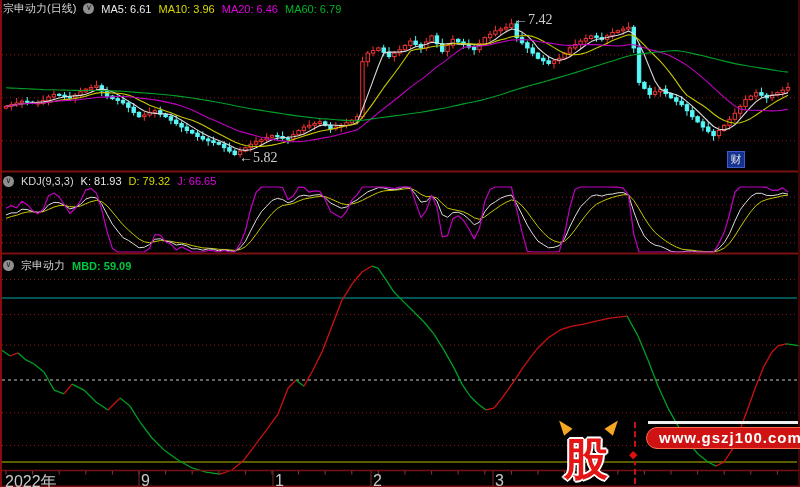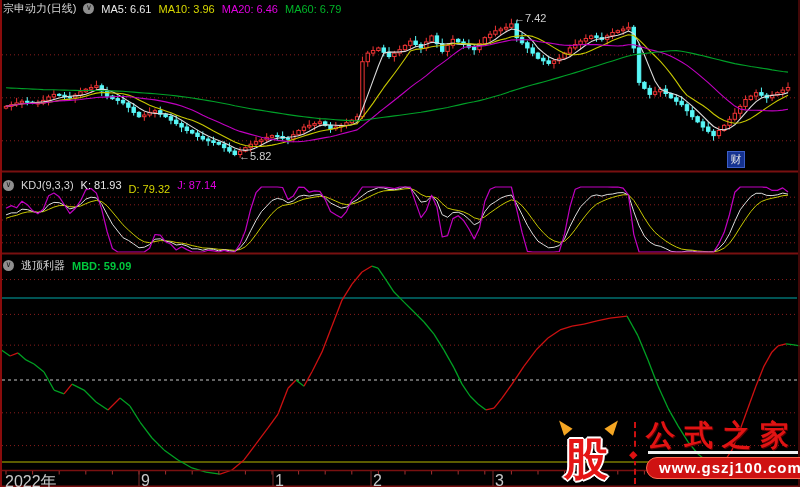--- a/index.html
+++ b/index.html
@@ -3,25 +3,25 @@
 <meta charset="utf-8">
 <style>
   html,body{margin:0;padding:0;background:#000;}
   #app{position:relative;width:800px;height:487px;background:#000;overflow:hidden;
        font-family:"Liberation Sans",sans-serif;}
   #chart{position:absolute;left:0;top:0;}
   .hdr{position:absolute;display:flex;align-items:center;gap:7px;font-size:11px;
        white-space:nowrap;z-index:5;}
   .t-white{color:#d6d6d6;}
   .ma5{color:#e8e8e8;} .ma10{color:#d8d800;} .ma20{color:#e000e0;} .ma60{color:#00b428;}
-  .kv-k{color:#e8e8e8;} .kv-d{color:#d8d800;margin-top:8px;} .kv-j{color:#e000e0;}
+  .kv-k{color:#e8e8e8;} .kv-d{color:#d8d800;} .kv-j{color:#e000e0;}
   .mbd{color:#00c83c;font-weight:bold;}
   .collapse-icon{width:11px;height:11px;border-radius:50%;background:#8f8f8f;color:#202020;
        font-size:8px;line-height:10px;text-align:center;display:inline-block;flex:0 0 auto;}
-  .price-label{position:absolute;font-size:11px;color:#cfcfcf;z-index:4;}
+  .price-label{position:absolute;font-size:14px;color:#cfcfcf;z-index:4;font-family:Liberation Serif, serif;}
   #badge-cai{position:absolute;left:727px;top:151px;width:16px;height:15px;background:#15328f;
        border:1px solid #3c5ec8;color:#e6e6e6;font-size:11px;line-height:14px;text-align:center;z-index:5;}
   .axis-label{position:absolute;top:472px;font-size:16px;color:#c8c8c8;z-index:5;}
   
   #watermark{position:absolute;left:556px;top:420px;display:flex;align-items:flex-start;z-index:9;}
   .wm-logo{position:relative;width:74px;height:66px;flex:0 0 auto;}
   .wm-gu{position:absolute;left:8px;top:10px;font-size:44px;font-weight:bold;color:#e51515;
       font-family:"DejaVu Sans",sans-serif;
       text-shadow:-2px 0 #fff,2px 0 #fff,0 -2px #fff,0 2px #fff,-1px -1px #fff,1px 1px #fff,-1px 1px #fff,1px -1px #fff;}
   .horn{position:absolute;width:0;height:0;border-style:solid;}
@@ -493,43 +493,42 @@
 
   <div class="price-label" style="left:514px;top:12px;">←7.42</div>
   <div class="price-label" style="left:239px;top:150px;">←5.82</div>
   <div id="badge-cai">财</div>
 
   <div class="hdr" style="left:3px;top:175px;">
     <span class="collapse-icon">∨</span>
     <span class="t-white">KDJ(9,3,3)</span>
     <span class="kv-k">K: 81.93</span>
     <span class="kv-d">D: 79.32</span>
-    <span class="kv-j">J: 87.14</span>
+    <span class="kv-j">J: 66.65</span>
   </div>
 
   <div class="hdr" style="left:3px;top:258px;">
     <span class="collapse-icon">∨</span>
-    <span class="t-white">逃顶利器</span>
+    <span class="t-white">宗申动力</span>
     <span class="mbd">MBD: 59.09</span>
   </div>
 
   <div class="axis-label" style="left:5px;">2022年</div>
   <div class="axis-label" style="left:141px;">9</div>
   <div class="axis-label" style="left:275px;">1</div>
   <div class="axis-label" style="left:373px;">2</div>
   <div class="axis-label" style="left:495px;">3</div>
 
   <div id="watermark">
     <div class="wm-logo">
       <span class="horn horn-l"></span>
       <span class="horn horn-r"></span>
       <span class="wm-gu">股</span>
     </div>
     <div class="wm-sep">
       <span class="wm-diamond">◆</span>
     </div>
     <div class="wm-right">
-      <div class="wm-name">公式之家</div>
       <div class="wm-underline"></div>
       <div class="wm-url">www.gszj100.com</div>
     </div>
   </div>
 </div>
 
 </body></html>

